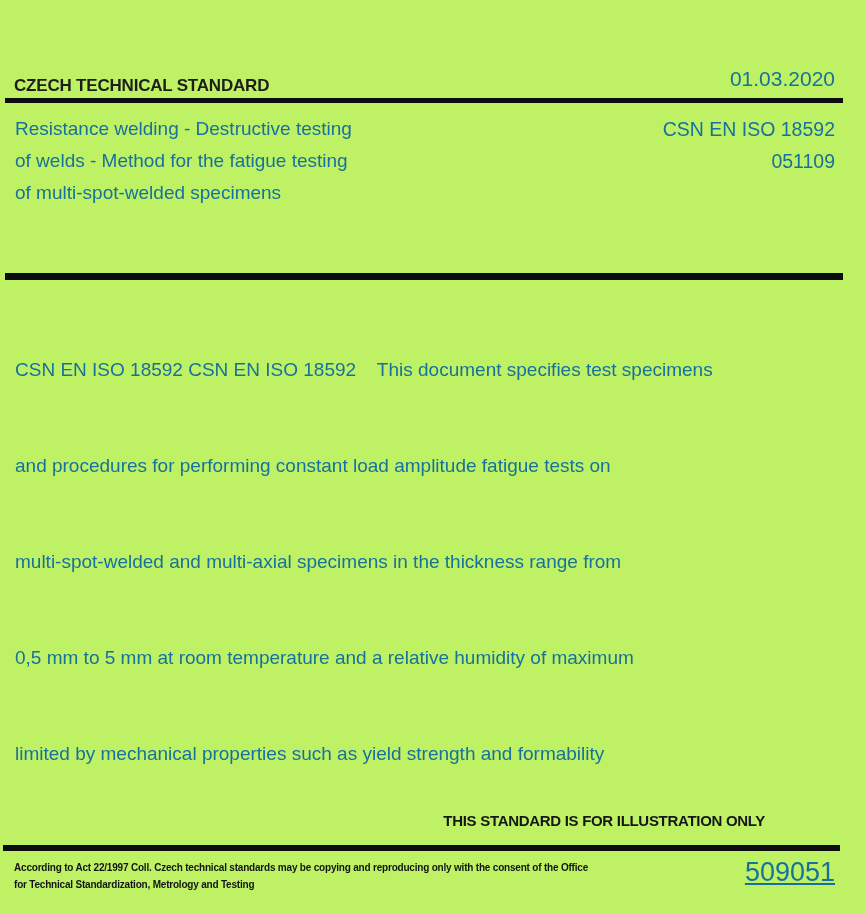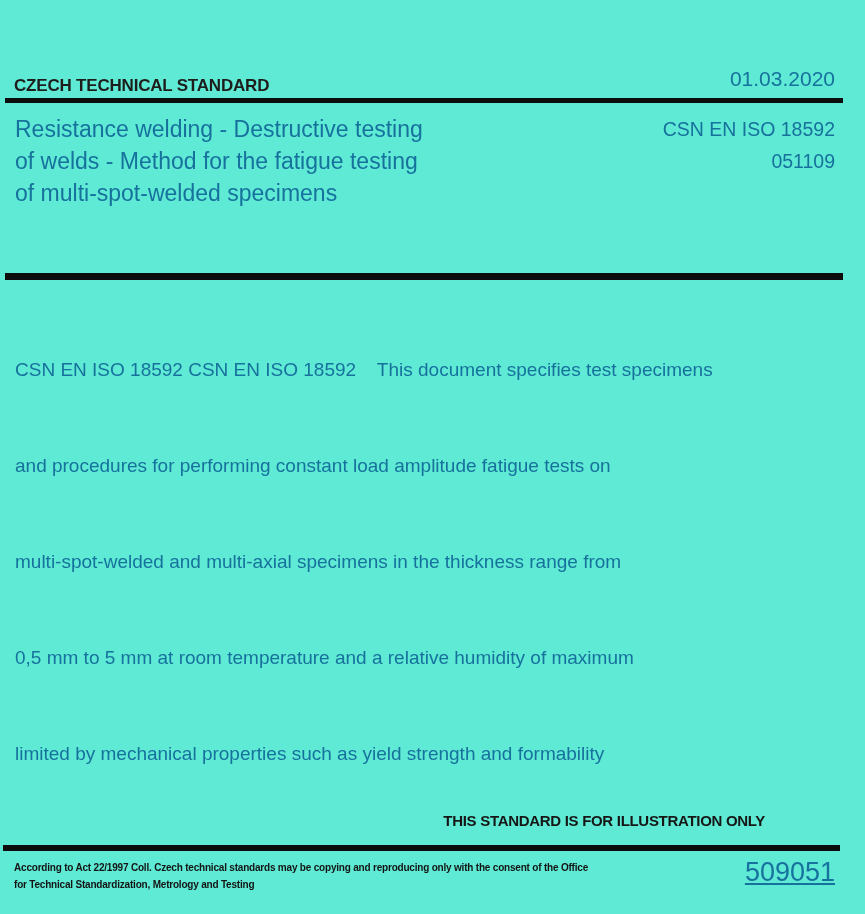--- a/index.html
+++ b/index.html
@@ -4,21 +4,21 @@
 <style>
   html, body {
     margin: 0;
     padding: 0;
     background: #ffffff;
   }
   .page {
     position: relative;
     width: 865px;
     height: 914px;
-    background: #5eead4;
+    background: #bef264;
     font-family: "Liberation Sans", sans-serif;
     overflow: hidden;
   }
   .header-label {
     position: absolute;
     left: 14px;
     top: 76px;
     font-size: 17px;
     font-weight: 700;
     letter-spacing: -0.2px;
@@ -35,21 +35,21 @@
     position: absolute;
     background: #0d0d0d;
   }
   .rule-1 { left: 5px; top: 98px; width: 838px; height: 5px; }
   .rule-2 { left: 5px; top: 273px; width: 838px; height: 7px; }
   .rule-3 { left: 3px; top: 845px; width: 837px; height: 6px; }
   .title-block {
     position: absolute;
     left: 15px;
     top: 113px;
-    font-size: 23px;
+    font-size: 19px;
     line-height: 32px;
     color: var(--accent_teal, #17719d);
   }
   .ref-block {
     position: absolute;
     right: 30px;
     top: 113px;
     text-align: right;
     font-size: 19.5px;
     line-height: 32px;

